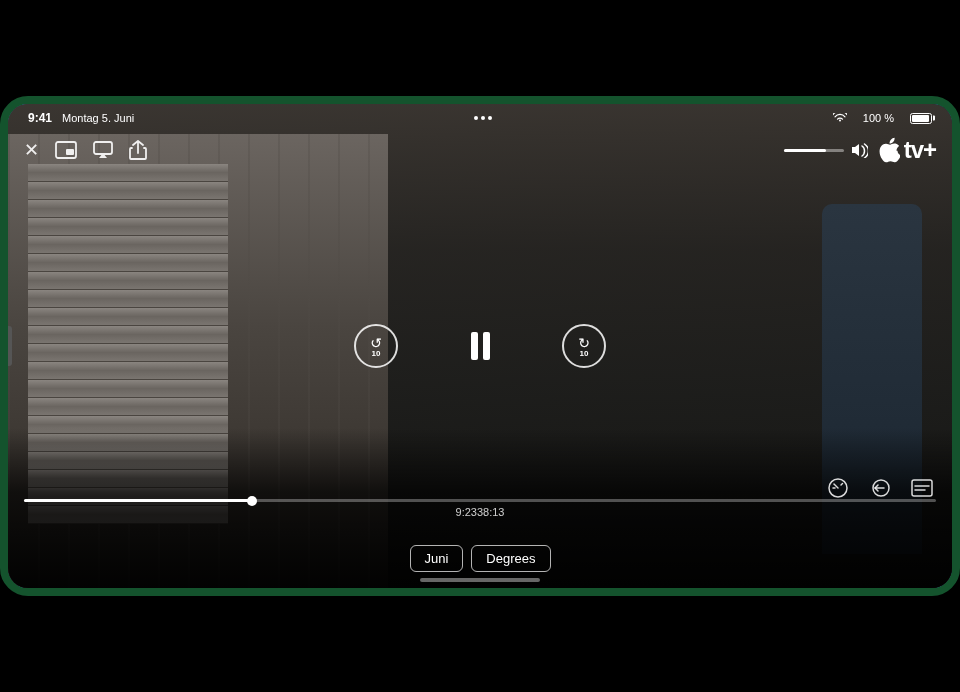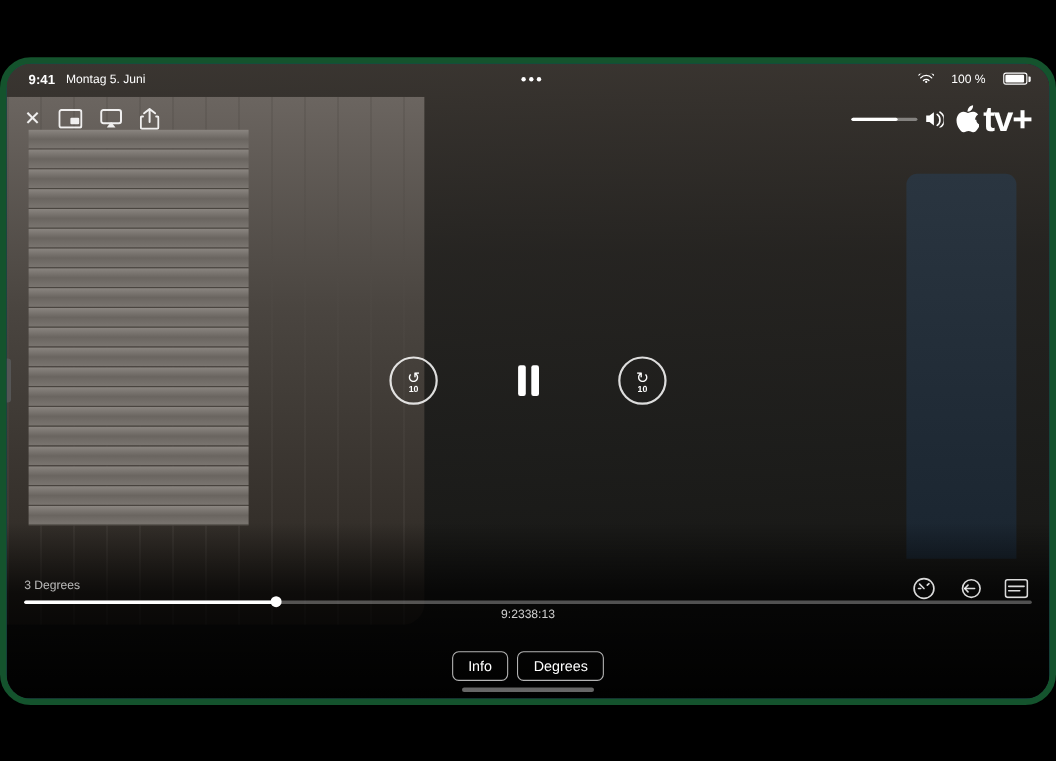--- a/index.html
+++ b/index.html
@@ -10,26 +10,26 @@
       background: #000;
       font-family: -apple-system, BlinkMacSystemFont, 'Helvetica Neue', Arial, sans-serif;
       overflow: hidden;
       display: flex;
       align-items: center;
       justify-content: center;
     }
 
     .ipad-frame {
       width: 960px;
-      height: 589px;
-      background: #0c4a6e;
+      height: 500px;
+      background: #3b82f6;
       border-radius: 28px;
       position: relative;
       overflow: hidden;
-      border: 6px solid #14532d;
+      border: 8px solid #14532d;
       box-shadow: inset 0 0 0 1px #555;
     }
 
     
     .status-bar {
       position: absolute;
       top: 0;
       left: 0;
       right: 0;
       height: 28px;
@@ -556,21 +556,21 @@
             <path d="M12 4c1.5 1 2.5 2.8 2.5 5s-1 4-2.5 5" stroke="white" stroke-width="1.5" fill="none" stroke-linecap="round"></path>
             <path d="M14.5 2c2.5 1.8 4 4.5 4 7s-1.5 5.2-4 7" stroke="white" stroke-width="1.5" fill="none" stroke-linecap="round"></path>
           </svg>
         </div>
 
         <div class="appletv-logo">
           <svg width="22" height="26" viewBox="0 0 22 26" fill="white">
             <path d="M18.5 13.8c0-3.2 2.6-4.7 2.7-4.8-1.5-2.1-3.7-2.4-4.5-2.4-1.9-.2-3.7 1.1-4.7 1.1-1 0-2.5-1.1-4.1-1-2.1 0-4 1.2-5.1 3.1C.5 13.5 1.7 19.2 4 22c1.1 1.6 2.4 3.4 4.2 3.3 1.7-.1 2.3-1.1 4.3-1.1 2 0 2.5 1.1 4.3 1 1.8 0 3-1.6 4.1-3.2 1.3-1.8 1.8-3.6 1.8-3.7-.1-.1-3.2-1.3-3.2-4.5z"></path>
             <path d="M15.3 4.8c.9-1.1 1.5-2.6 1.3-4.1-1.3.1-2.8.9-3.7 2-.8.9-1.5 2.4-1.3 3.9 1.4.1 2.8-.7 3.7-1.8z"></path>
           </svg>
-          <span class="tv-plus-text" style="font-size:32px;font-weight:700;letter-spacing:-1px;">tv+</span>
+          <span class="tv-plus-text" style="font-size:24px;font-weight:700;letter-spacing:-1px;">tv+</span>
         </div>
       </div>
     </div>
 
     <div class="center-controls">
       <div class="rewind-btn">
         <span style="font-size:14px;color:white;">↺</span>
         <span class="seconds-label">10</span>
       </div>
 
@@ -606,37 +606,36 @@
       <button class="bottom-ctrl-icon" style="background:none;border:none;cursor:pointer;">
         <svg width="22" height="18" viewBox="0 0 22 18" fill="none" stroke="rgba(255,255,255,0.85)" stroke-width="1.5">
           <rect x="1" y="1" width="20" height="16" rx="2"></rect>
           <path d="M4 7h14M4 11h10" stroke-linecap="round"></path>
         </svg>
       </button>
     </div>
 
     <div class="bottom-controls">
       <div class="show-info">
-        <div class="show-subtitle">3 Degrees</div>
       </div>
 
       <div class="progress-container">
         <div class="progress-track">
           <div class="progress-fill"></div>
           <div class="progress-thumb"></div>
         </div>
       </div>
 
       <div class="time-row">
         <span class="time-current">9:23</span>
         <span class="time-remaining">38:13</span>
       </div>
     </div>
 
     <div class="action-bar">
-      <button class="action-btn">Info</button>
+      <button class="action-btn">Juni</button>
       <button class="action-btn">Degrees</button>
     </div>
   </div>
 
   <div class="home-indicator"></div>
 
 </div>
 
 </body></html>

